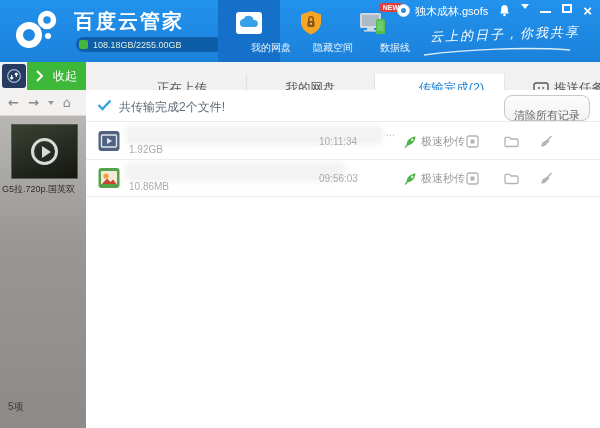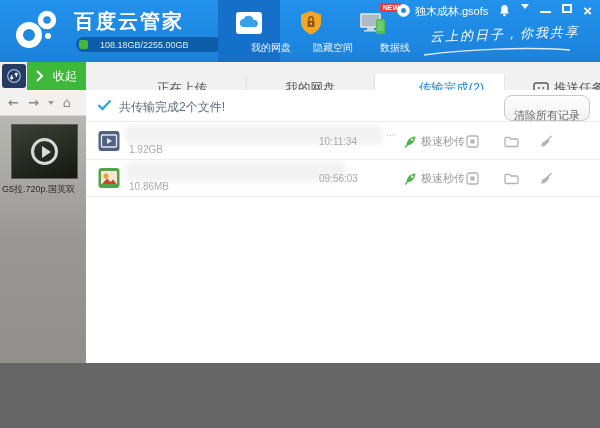--- a/index.html
+++ b/index.html
@@ -1,25 +1,25 @@
 <!DOCTYPE html>
 <html><head>
 <meta charset="utf-8">
 <style>
   html,body{margin:0;padding:0;background:#666;}
   *{box-sizing:border-box;font-family:"Liberation Sans","DejaVu Sans",sans-serif;}
-  .window{position:relative;width:600px;height:363px;background:#fff;overflow:hidden;margin:0 auto;}
+  .window{position:relative;width:600px;height:428px;background:#fff;overflow:hidden;margin:0 auto;}
 
   
   .titlebar{position:absolute;left:0;top:0;width:600px;height:62px;
     background:linear-gradient(180deg,#2292ec 0%,#1d86e0 70%,#1b82da 100%);}
   .logo{position:absolute;left:12px;top:7px;}
   .app-title{position:absolute;left:74px;top:8px;color:#fff;font-size:20px;font-weight:bold;letter-spacing:2px;}
   .storage-pill{position:absolute;left:76px;top:37px;height:15px;min-width:146px;background:#0d5da9;
-    border-radius:8px;display:flex;align-items:center;padding:0 8px 0 3px;gap:7px;}
+    border-radius:8px;display:flex;align-items:center;padding:0 8px 0 3px;}
   .storage-bar{width:9px;height:9px;background:#45b53c;border-radius:2px;margin-right:5px;}
   .storage-text{color:#dff0df;font-size:9px;white-space:nowrap;}
 
   .nav-tabs{position:absolute;left:218px;top:0;height:62px;display:flex;}
   .nav-tab{position:relative;width:62px;height:62px;display:flex;flex-direction:column;align-items:center;
     justify-content:flex-start;padding-top:9px;cursor:default;}
   .nav-tab.active{background:#1570c9;}
   .nav-tab .icon{height:28px;display:flex;align-items:center;justify-content:center;}
   .nav-tab .lbl{color:#eaf4fd;font-size:10px;margin-top:4px;white-space:nowrap;margin-left:44px;}
   .new-badge{position:absolute;top:3px;right:2px;background:#e23c3c;color:#fff;font-size:7px;font-weight:bold;

